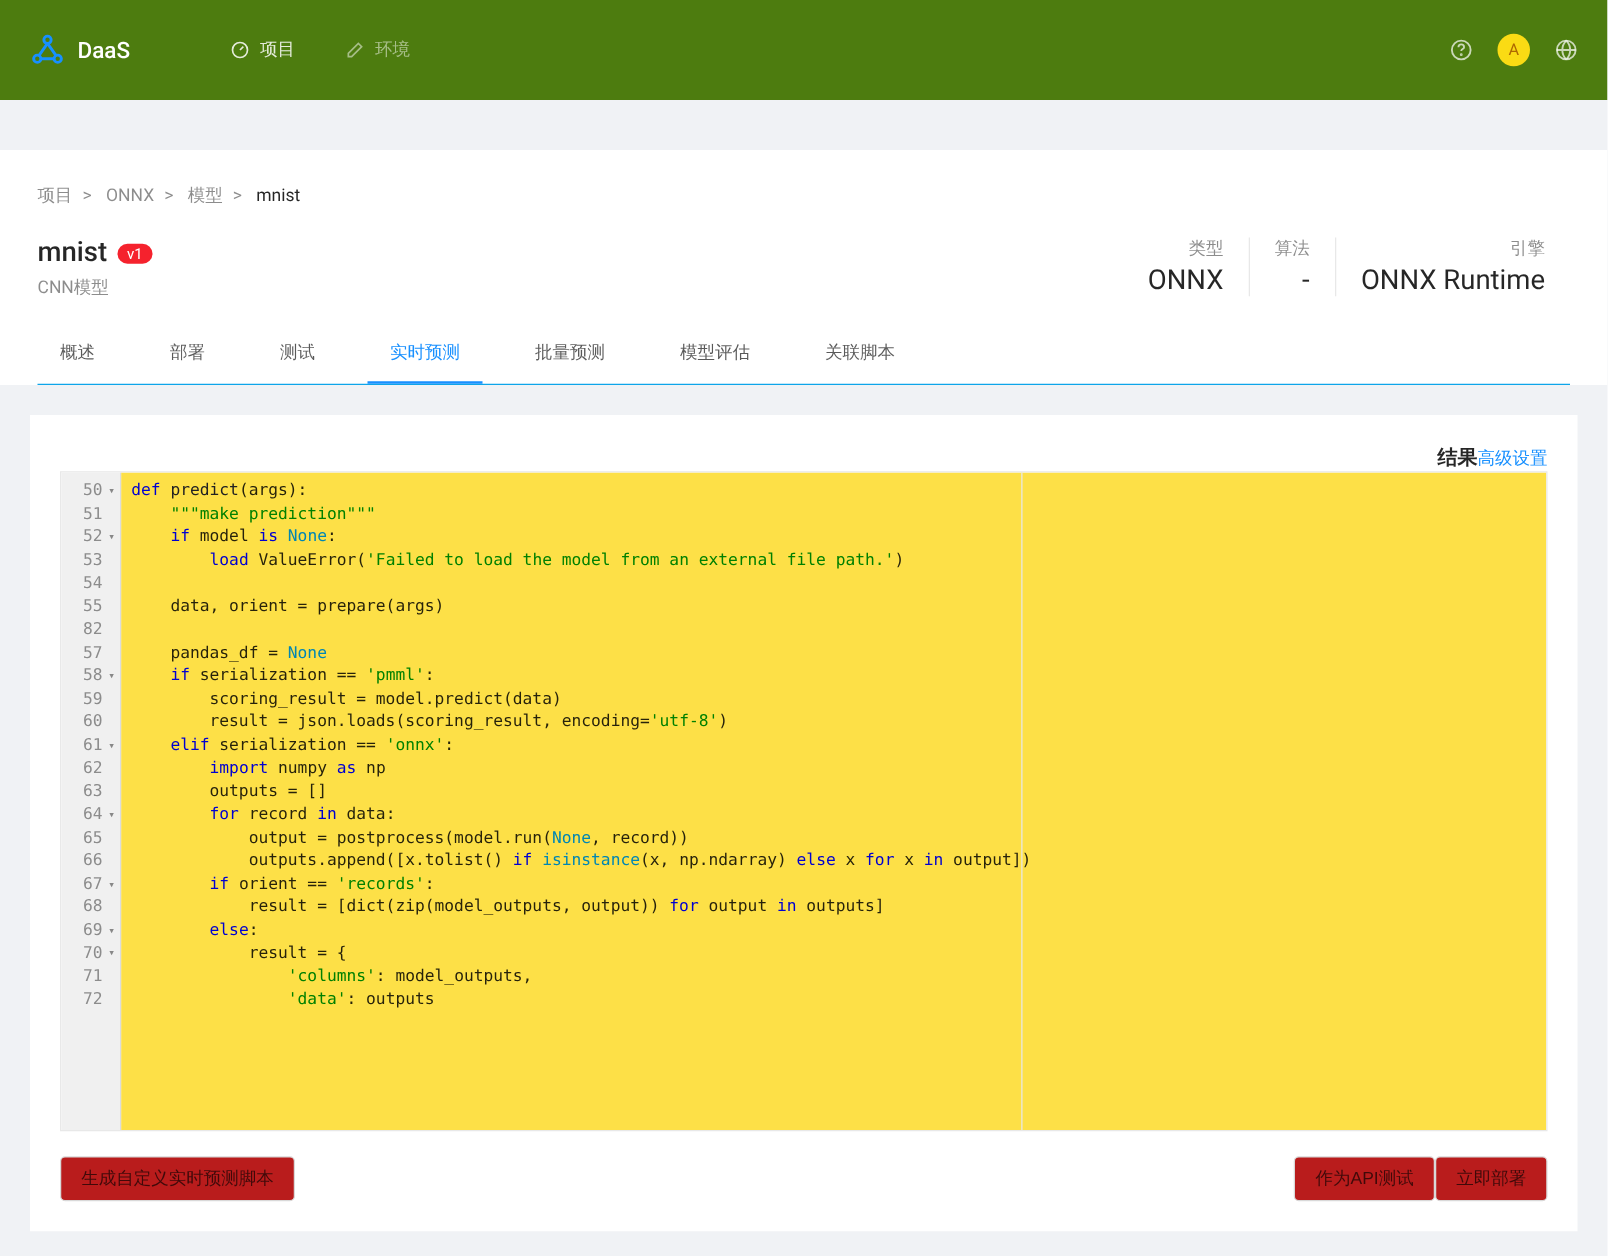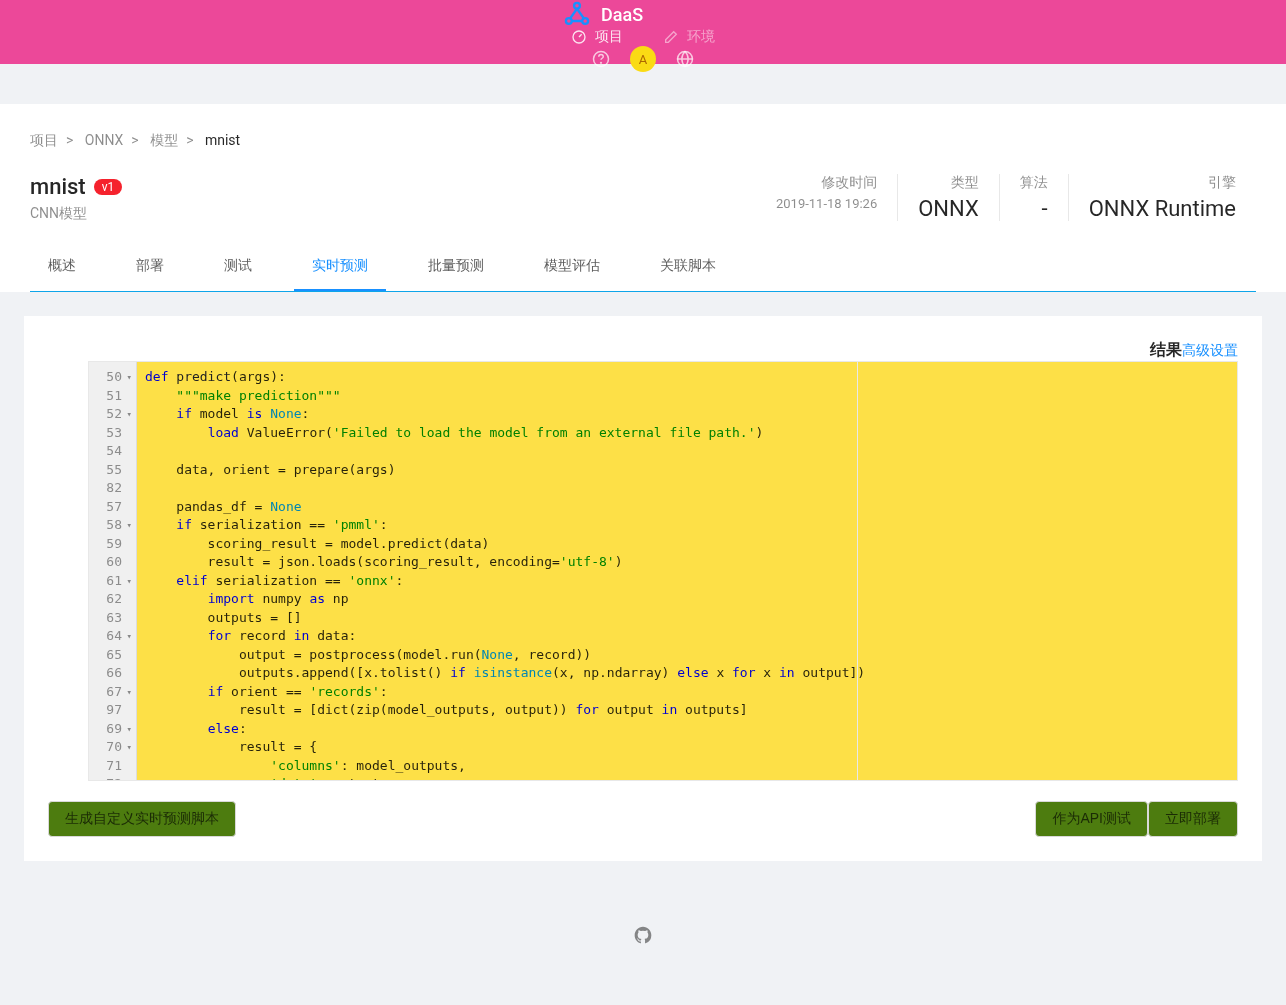--- a/index.html
+++ b/index.html
@@ -1,18 +1,18 @@
 <!DOCTYPE html>
 <html><head>
 <meta charset="utf-8">
 <style>
 * { margin: 0; padding: 0; box-sizing: border-box; }
 body { font-family: -apple-system, BlinkMacSystemFont, "Segoe UI", Roboto, "Helvetica Neue", Arial, sans-serif; background: #f0f2f5; color: rgba(0,0,0,0.85); font-size: 14px; }
 
-.header { background: #ec4899; height: 64px; display: flex; align-items: center; padding: 0 24px; color: #fff; flex-direction: column; }
+.header { background: #4d7c0f; height: 80px; display: flex; align-items: center; padding: 0 24px; color: #fff; }
 .logo-area { display: flex; align-items: center; gap: 10px; margin-right: 80px; }
 .logo-icon { width: 28px; height: 28px; }
 .logo-text { font-size: 18px; font-weight: 500; color: #fff; }
 .nav-items { display: flex; gap: 40px; flex: 1; }
 .nav-item { display: flex; align-items: center; gap: 8px; color: rgba(255,255,255,0.85); cursor: pointer; }
 .nav-item.dim { color: rgba(255,255,255,0.5); }
 .nav-icon { width: 16px; height: 16px; }
 .header-right { display: flex; align-items: center; gap: 20px; }
 .header-icon { width: 18px; height: 18px; cursor: pointer; color: rgba(255,255,255,0.7); }
 .avatar { width: 26px; height: 26px; border-radius: 50%; background: #fadb14; color: #ad6800; display: flex; align-items: center; justify-content: center; font-size: 13px; cursor: pointer; }
@@ -39,36 +39,36 @@
 
 .tabs { display: flex; border-bottom: 1px solid #0ea5e9; }
 .tab { padding: 14px 18px; color: rgba(0,0,0,0.65); cursor: pointer; margin-right: 24px; border-bottom: 2px solid transparent; }
 .tab.active { color: #1890ff; border-bottom-color: #1890ff; }
 
 .panel { margin: 24px; background: #fff; padding: 24px; }
 .panel-header { display: flex; align-items: center; justify-content: flex-end; }
 .panel-title { font-size: 16px; font-weight: 600; }
 .panel-link { color: #1890ff; cursor: pointer; }
 
-.editor { border: 1px solid #e8e8e8; display: flex; height: 420px; overflow: hidden; position: relative; margin-left: 40px; }
+.editor { border: 1px solid #e8e8e8; display: flex; height: 528px; overflow: hidden; position: relative; }
 .gutter { background: #f0f0f0; padding: 6px 4px; text-align: right; font-family: Menlo, Monaco, Consolas, monospace; font-size: 13px; line-height: 18.5px; color: #8c8c8c; user-select: none; border-right: 1px solid #dcdcdc; width: 48px; }
 .gutter-row { display: flex; justify-content: flex-end; align-items: center; height: 18.5px; gap: 2px; }
 .fold { font-size: 9px; color: #888; width: 8px; }
 .code { padding: 6px 8px; font-family: Menlo, Monaco, Consolas, monospace; font-size: 13px; line-height: 18.5px; white-space: pre; overflow: auto; flex: 1; background: #fde047; }
 .code-vline { position: absolute; left: 768px; top: 0; bottom: 0; width: 1px; background: #e8e8e8; }
 
 .kw { color: #0000d0; }
 .fn { color: #222; }
 .str { color: #008000; }
 .builtin { color: #0086b3; }
 .none { color: #0086b3; }
 
 .btn-row { display: flex; justify-content: space-between; margin-top: 20px; }
 .btn-right { display: flex; }
-.btn { background: #4d7c0f; border: 1px solid #d9d9d9; border-radius: 4px; padding: 8px 16px; cursor: pointer; font-size: 14px; color: rgba(0,0,0,0.65); }
+.btn { background: #b91c1c; border: 1px solid #d9d9d9; border-radius: 4px; padding: 8px 16px; cursor: pointer; font-size: 14px; color: rgba(0,0,0,0.65); }
 
 .footer { text-align: center; padding: 40px 0; color: rgba(0,0,0,0.45); }
 .footer-icon { display: inline-block; margin-bottom: 10px; }
 </style>
 </head>
 <body>
 
 <div class="header">
   <div class="logo-area">
     <svg class="logo-icon" viewBox="0 0 24 24" fill="none" stroke="#1890ff" stroke-width="2">
@@ -121,24 +121,20 @@
   <div class="page-header">
     <div class="page-header-left">
       <div class="title-row">
         <span class="page-title">mnist</span>
         <span class="version-badge">v1</span>
       </div>
       <div class="subtitle">CNN模型</div>
     </div>
     <div class="meta-grid" id="meta-grid">
         <div class="meta-item">
-          <div class="meta-label">修改时间</div>
-          <div class="meta-value small">2019-11-18 19:26</div>
-        </div>
-        <div class="meta-item">
           <div class="meta-label">类型</div>
           <div class="meta-value">ONNX</div>
         </div>
         <div class="meta-item">
           <div class="meta-label">算法</div>
           <div class="meta-value">-</div>
         </div>
         <div class="meta-item">
           <div class="meta-label">引擎</div>
           <div class="meta-value">ONNX Runtime</div>
@@ -231,21 +227,21 @@
         </div>
         <div class="gutter-row">
           <span>66</span>
           <span class="fold"></span>
         </div>
         <div class="gutter-row">
           <span>67</span>
           <span class="fold">▾</span>
         </div>
         <div class="gutter-row">
-          <span>97</span>
+          <span>68</span>
           <span class="fold"></span>
         </div>
         <div class="gutter-row">
           <span>69</span>
           <span class="fold">▾</span>
         </div>
         <div class="gutter-row">
           <span>70</span>
           <span class="fold">▾</span>
         </div>

